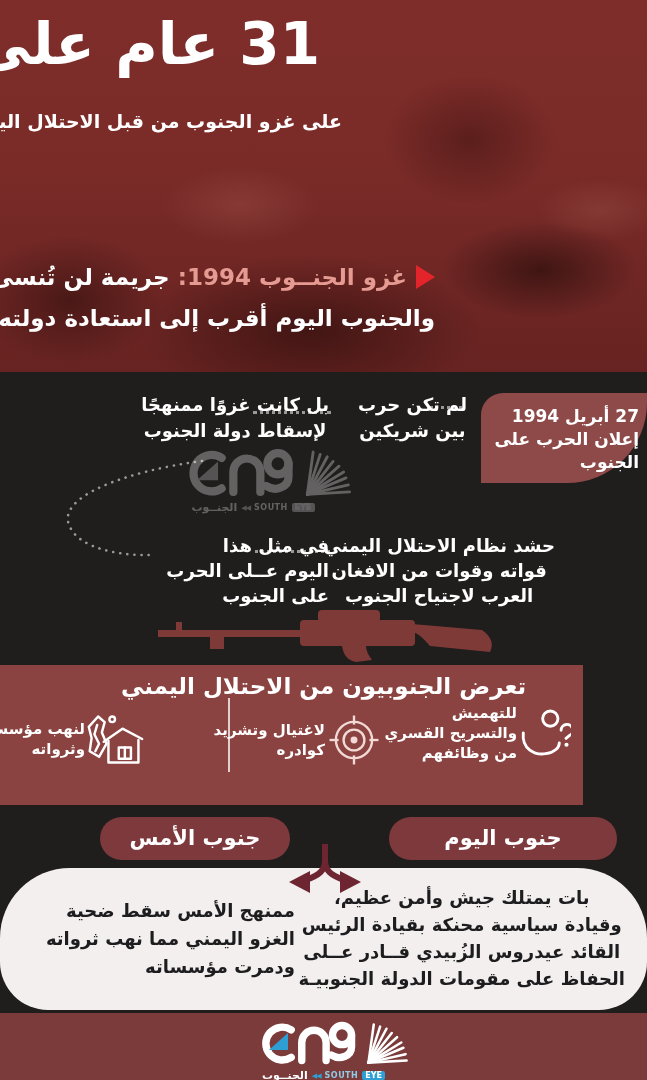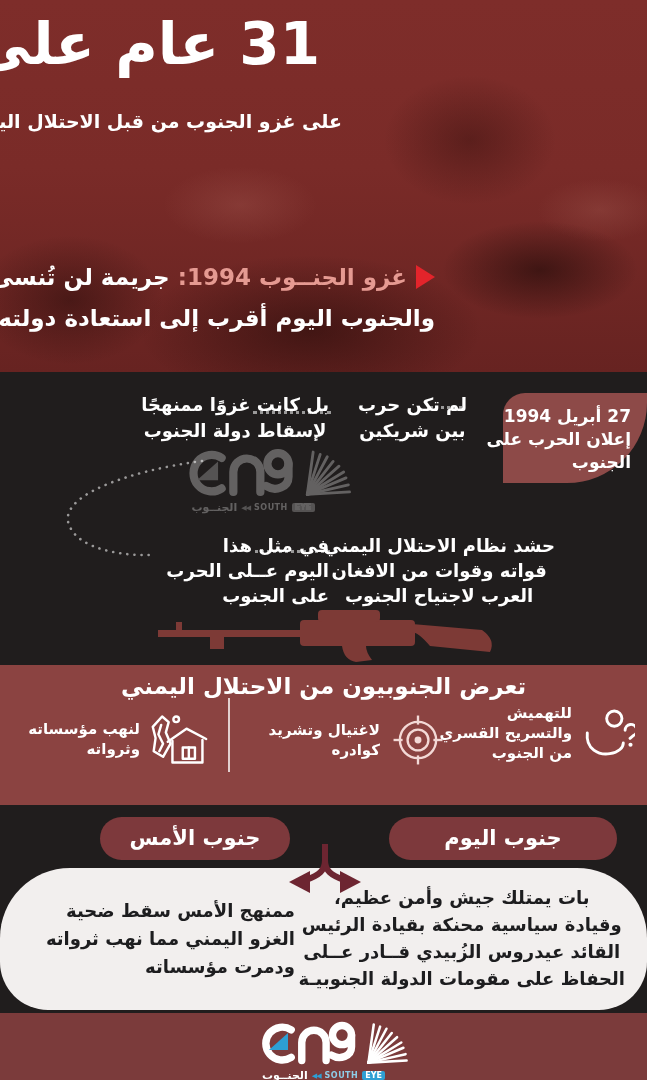--- a/index.html
+++ b/index.html
@@ -28,42 +28,42 @@
   .hero-subtitle{left:0;top:110px;width:320px;text-align:right;padding-left:0;
     font-size:19px;}
   .hero-subtitle .inner{padding-right:0;margin-right:-22px;}
   .quote{right:212px;top:257px;text-align:right;font-size:23px;line-height:41px;}
   .quote .hl{color:#e59a92;}
   .play-marker{display:inline-block;width:0;height:0;margin-left:9px;
     border-top:12px solid transparent;border-bottom:12px solid transparent;
     border-right:none;border-left:19px solid #e3242b;vertical-align:-4px;}
 
   
-  .datebox{right:0;top:393px;width:144px;height:90px;background:#8d4a48;
-    border-radius:22px 0 80px 0;padding:12px 16px 0 0;box-sizing:border-box;
+  .datebox{right:0;top:393px;width:166px;height:90px;background:#8d4a48;
+    border-radius:22px 0 80px 0;padding:12px 8px 0 0;box-sizing:border-box;
     text-align:right;font-size:17px;line-height:23px;}
   .trow{font-size:18px;line-height:26px;}
   .t-r1-right{right:180px;top:392px;text-align:center;}
   .t-r1-left{right:318px;top:392px;text-align:center;}
   .t-r2-right{right:92px;top:533px;text-align:center;line-height:25px;}
   .t-r2-left{right:318px;top:533px;text-align:right;line-height:25px;}
   .dotline{height:0;border-top:3px dotted rgba(255,255,255,.55);}
   .d0{left:430px;top:406px;width:32px;}
   .d1{left:253px;top:411px;width:78px;}
   .d2{left:255px;top:550px;width:75px;}
   .curve-svg{left:52px;top:455px;}
   .watermark{left:148px;top:445px;width:210px;opacity:.30;
     filter:grayscale(1) brightness(1.5);}
   .rifle{left:150px;top:600px;}
 
   
-  .band{left:0;top:665px;width:647px;height:140px;background:#8b4341;}
+  .band{left:0;top:665px;width:583px;height:140px;background:#8b4341;}
   .band-title{left:0;top:8px;width:647px;text-align:center;font-size:23px;
     position:absolute;}
-  .band-item{position:absolute;display:flex;align-items:center;gap:9px;}
+  .band-item{position:absolute;display:flex;align-items:center;}
   .band-item .cap{font-size:15px;line-height:20px;text-align:right;}
   .band-item1{right:12px;top:38px;}
   .band-item2{right:200px;top:46px;}
   .band-item3{right:438px;top:42px;}
   .band-divider{position:absolute;left:228px;top:33px;width:2px;height:74px;
     background:rgba(255,255,255,.75);}
 
   
   .pill{height:43px;border-radius:24px;background:#7d393c;text-align:center;
     font-size:21px;line-height:43px;}
@@ -189,21 +189,21 @@
         <g fill="none" stroke="#fff" stroke-width="3.2" stroke-linecap="round">
           <circle cx="37" cy="11" r="8.5"></circle>
           <path d="M7,27 C5,45 20,52 32,50 C42,48.5 47,43 47,38"></path>
           <path d="M49,24 a6.5,6.5 0 1 1 9,6 l-3.5,3"></path>
         </g>
         <circle cx="55" cy="40" r="2.3" fill="#fff"></circle>
       </svg>
       <div class="cap">
         <div class="nowrap">للتهميش</div>
         <div class="nowrap">والتسريح القسري</div>
-        <div class="nowrap">من الجنوب</div>
+        <div class="nowrap">من وظائفهم</div>
       </div>
     </div>
 
     <div class="band-item band-item2">
       <svg width="58" height="58" viewBox="0 0 64 64">
         <g fill="none" stroke="#f3d9d6" stroke-width="2.6">
           <circle cx="32" cy="32" r="20"></circle>
           <circle cx="32" cy="32" r="11.5"></circle>
           <line x1="32" y1="5" x2="32" y2="15"></line>
           <line x1="32" y1="49" x2="32" y2="59"></line>

